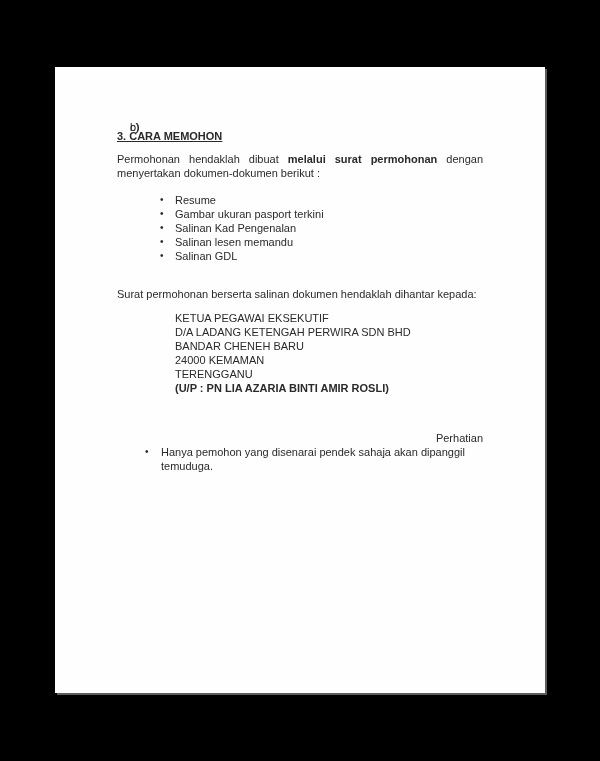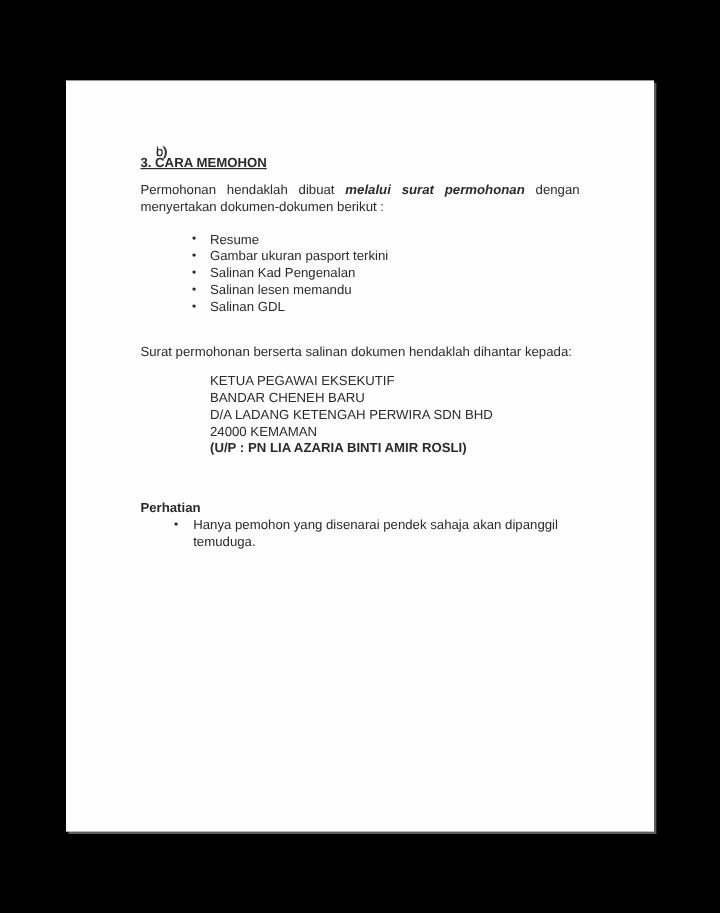--- a/index.html
+++ b/index.html
@@ -51,21 +51,21 @@
   .heading {
     font-weight: bold;
     margin-top: 9px;
     text-decoration: underline;
   }
   
   .para {
     margin-top: 9px;
     text-align: justify;
   }
-  .para b { font-weight: bold; font-style: italic; }
+  .para b { font-weight: bold; }
   
   .bullet-item {
     position: relative;
     padding-left: 58px;
     margin: 0;
   }
   .bullet-item .bullet {
     position: absolute;
     left: 43px;
     top: 0;
@@ -76,21 +76,21 @@
   .address-block {
     margin-top: 10px;
     padding-left: 58px;
   }
   .address-attention { font-weight: bold; }
   .closing-date {
     margin-top: 8px;
     font-weight: bold;
   }
   .notice { margin-top: 36px; }
-  .notice-heading { font-weight: bold; }
+  .notice-heading { font-weight: normal; text-align: right; }
   .notice .bullet-item { padding-left: 44px; }
   .notice .bullet-item .bullet { left: 28px; }
 </style>
 </head>
 <body>
 
 <div class="stage">
   <div class="paper">
     <div class="content">
 
@@ -127,23 +127,24 @@
         <div class="bullet-item">
           <span class="bullet">•</span>
           <span>Salinan GDL</span>
         </div>
       </div>
 
       <div class="send-intro">Surat permohonan berserta salinan dokumen hendaklah dihantar kepada:</div>
 
       <div class="address-block">
         <div class="address-line">KETUA PEGAWAI EKSEKUTIF</div>
+        <div class="address-line">D/A LADANG KETENGAH PERWIRA SDN BHD</div>
         <div class="address-line">BANDAR CHENEH BARU</div>
-        <div class="address-line">D/A LADANG KETENGAH PERWIRA SDN BHD</div>
         <div class="address-line">24000 KEMAMAN</div>
+        <div class="address-line">TERENGGANU</div>
         <div class="address-attention">(U/P : PN LIA AZARIA BINTI AMIR ROSLI)</div>
       </div>
 
 
       <div class="notice">
         <div class="notice-heading">Perhatian</div>
         <div class="bullet-item">
           <span class="bullet">•</span>
           <span>Hanya pemohon yang disenarai pendek sahaja akan dipanggil temuduga.</span>
         </div>

